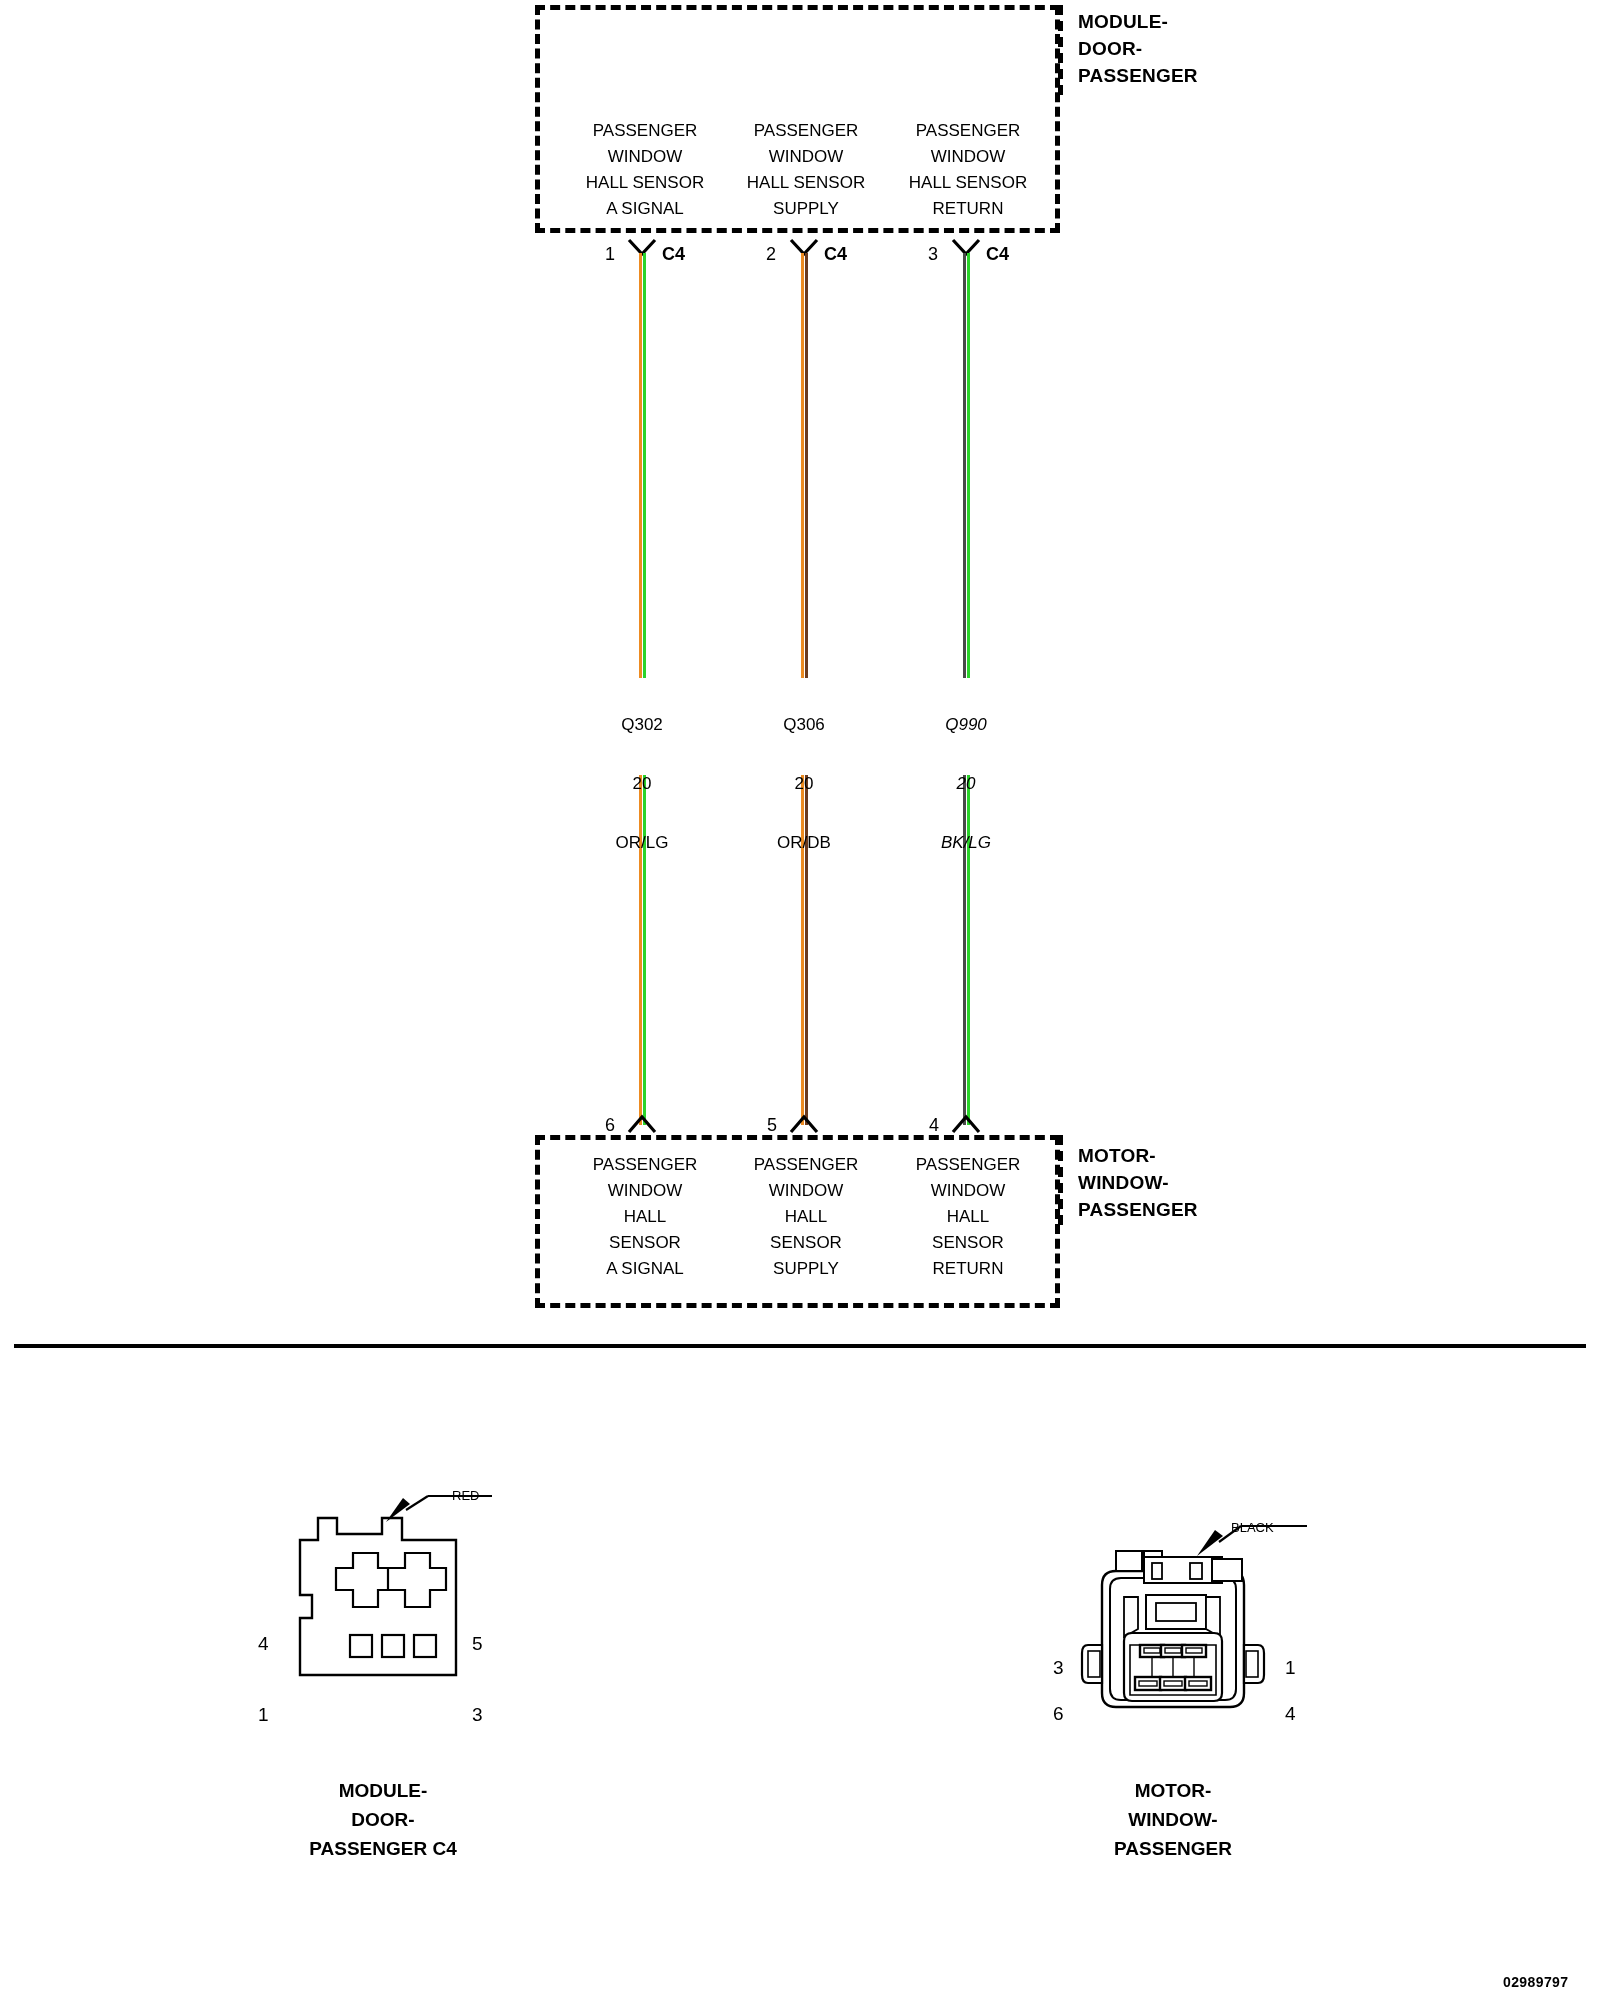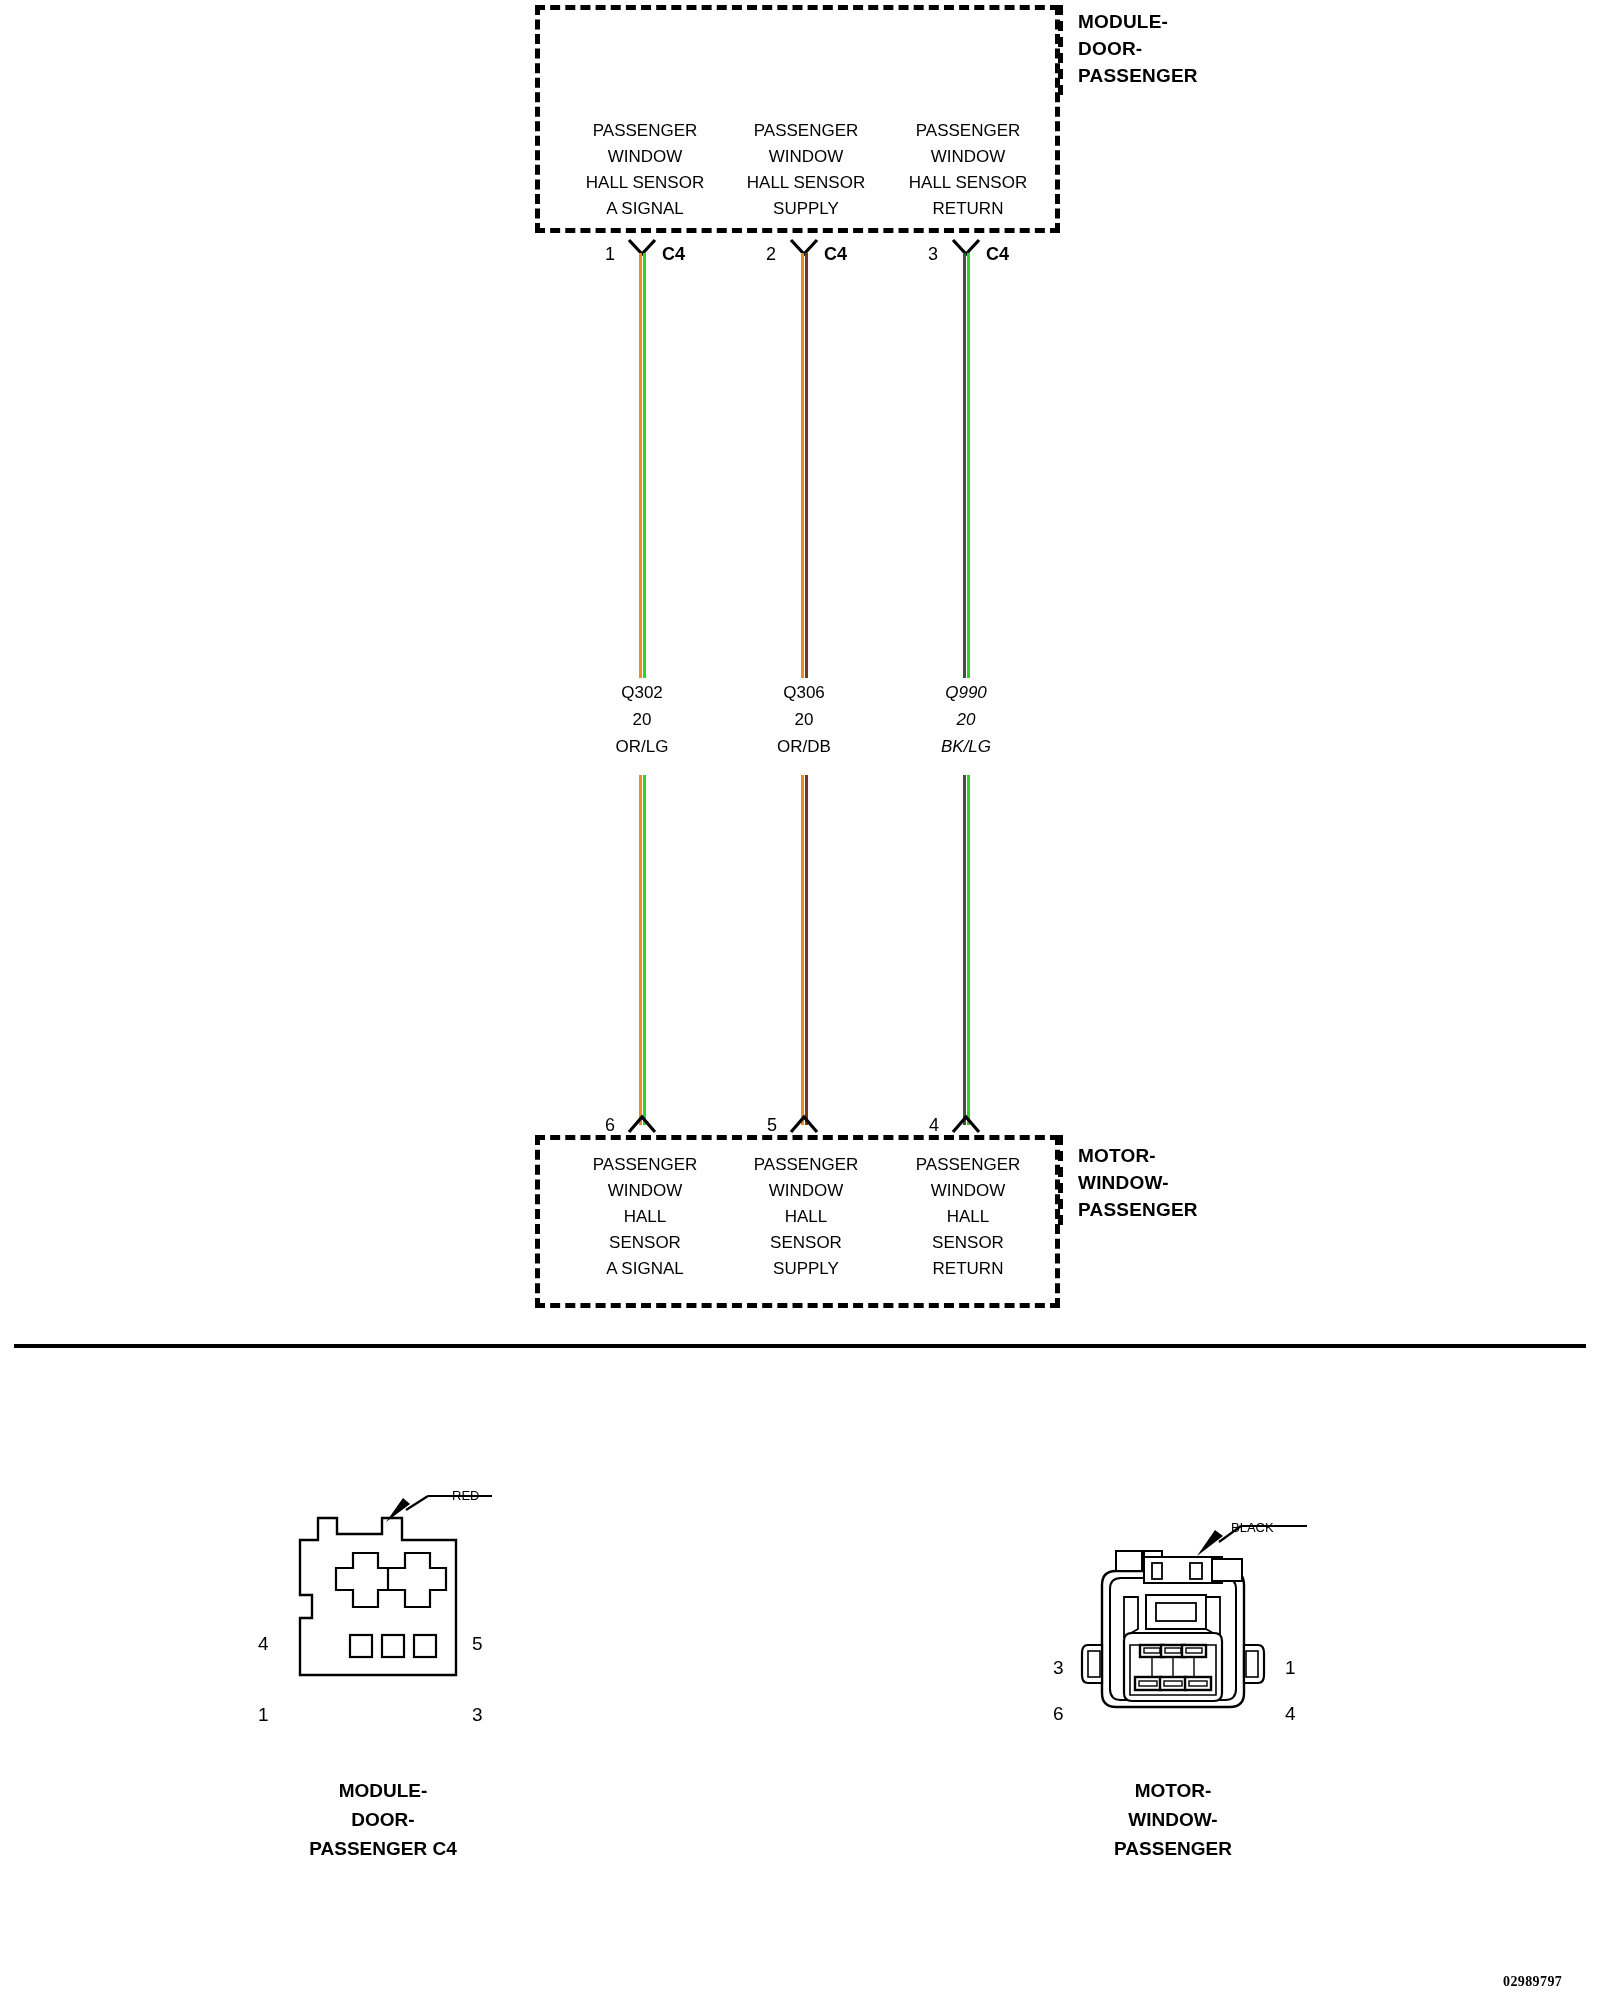--- a/index.html
+++ b/index.html
@@ -85,21 +85,21 @@
 
   
   .wire-label {
     position: absolute;
     width: 200px;
     text-align: center;
     font-size: 17px;
     line-height: 27px;
     white-space: nowrap;
   }
-  .wire-label span { display: block; }
+  .wire-label span { display: block; margin-top: 32px; }
 
   
   .term { position: absolute; }
 
   
   .divider {
     position: absolute;
     left: 14px;
     width: 1572px;
     height: 4px;
@@ -402,15 +402,15 @@
   <div class="cv-num" style="left:1053px; top:1704px;">6</div>
   <div class="cv-num" style="left:1285px; top:1658px;">1</div>
   <div class="cv-num" style="left:1285px; top:1704px;">4</div>
 
   <div class="conn-caption" style="left:1003px; top:1776px;">
     <span>MOTOR-</span>
     <span>WINDOW-</span>
     <span>PASSENGER</span>
   </div>
 
-  <div class="footer-num" style="left:1503px; top:1975px;font-family:Liberation Serif, serif;">02989797</div>
+  <div class="footer-num" style="left:1503px; top:1975px;">02989797</div>
 
 </div>
 
 </body></html>

